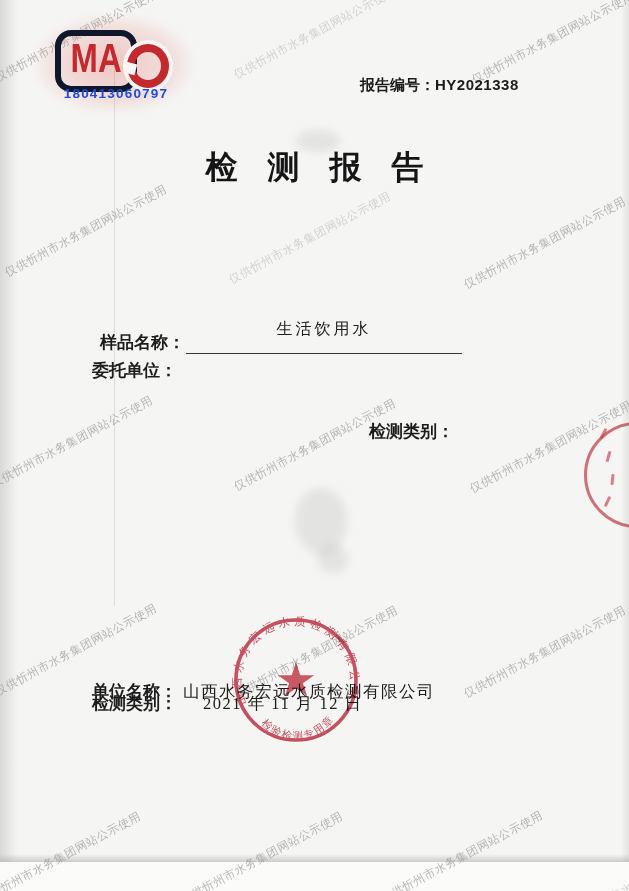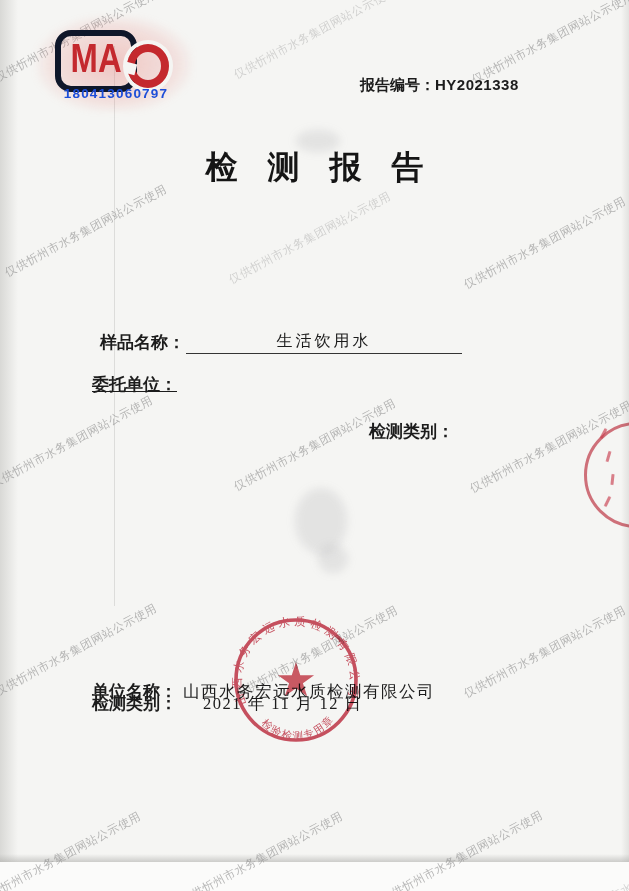--- a/index.html
+++ b/index.html
@@ -45,21 +45,21 @@
   .report-no{left:360px;top:76px;font-size:15px;font-weight:bold;white-space:nowrap;}
   .report-no .num{font-family:Liberation Sans, sans-serif;letter-spacing:.5px;}
   
   .doc-title{left:0;top:146px;width:629px;text-align:center;
     font-family:"Liberation Sans","DejaVu Sans",sans-serif;
     font-size:32px;font-weight:bold;color:#151515;letter-spacing:30px;padding-left:30px;
     box-sizing:border-box;}
   
   .field{position:absolute;left:92px;width:362px;display:flex;align-items:flex-end;height:24px;}
   .flabel{font-weight:bold;font-size:17px;flex:0 0 86px;white-space:nowrap;}
-  .fline{flex:1;border-bottom:1.6px solid #343434;text-align:center;padding-bottom:2px;height:20px;}
+  .fline{flex:1;border-bottom:1.6px solid #343434;text-align:center;padding-bottom:14px;height:20px;}
   .fvalue{font-size:16px;letter-spacing:3px;white-space:nowrap;}
   
   .foot{position:absolute;left:92px;white-space:nowrap;display:flex;align-items:baseline;}
   .fvalue2{font-size:16.5px;letter-spacing:1.5px;margin-left:5px;}
   .fdate{font-size:16.5px;letter-spacing:1.5px;margin-left:25px;}
   
   .seal{left:226px;top:610px;width:140px;height:140px;mix-blend-mode:multiply;opacity:.9;}
   .partial-seal{left:584px;top:422px;width:100px;height:100px;border-radius:50%;
     border:3px solid rgba(199,62,78,.72);mix-blend-mode:multiply;}
   .pmark{position:absolute;width:11px;height:3px;background:rgba(199,62,78,.65);
@@ -104,21 +104,21 @@
 <div class="abs report-no">
   <span>报告编号：</span><span class="num">HY2021338</span>
 </div>
 
 <div class="abs doc-title">检测报告</div>
 
 <div class="field" style="top:330px;margin-left:8px;">
   <span class="flabel">样品名称：</span>
   <span class="fline"><span class="fvalue">生活饮用水</span></span>
 </div>
-<div class="field" style="top:372px;text-decoration:underline;">
+<div class="field" style="top:358px;">
   <span class="flabel">委托单位：</span>
 </div>
 <div class="field" style="top:420px;flex-direction:column;">
   <span class="flabel">检测类别：</span>
 </div>
 
 <div class="foot" style="top:680px;">
   <span class="flabel">单位名称：</span>
   <span class="fvalue2">山西水务宏远水质检测有限公司</span>
 </div>

